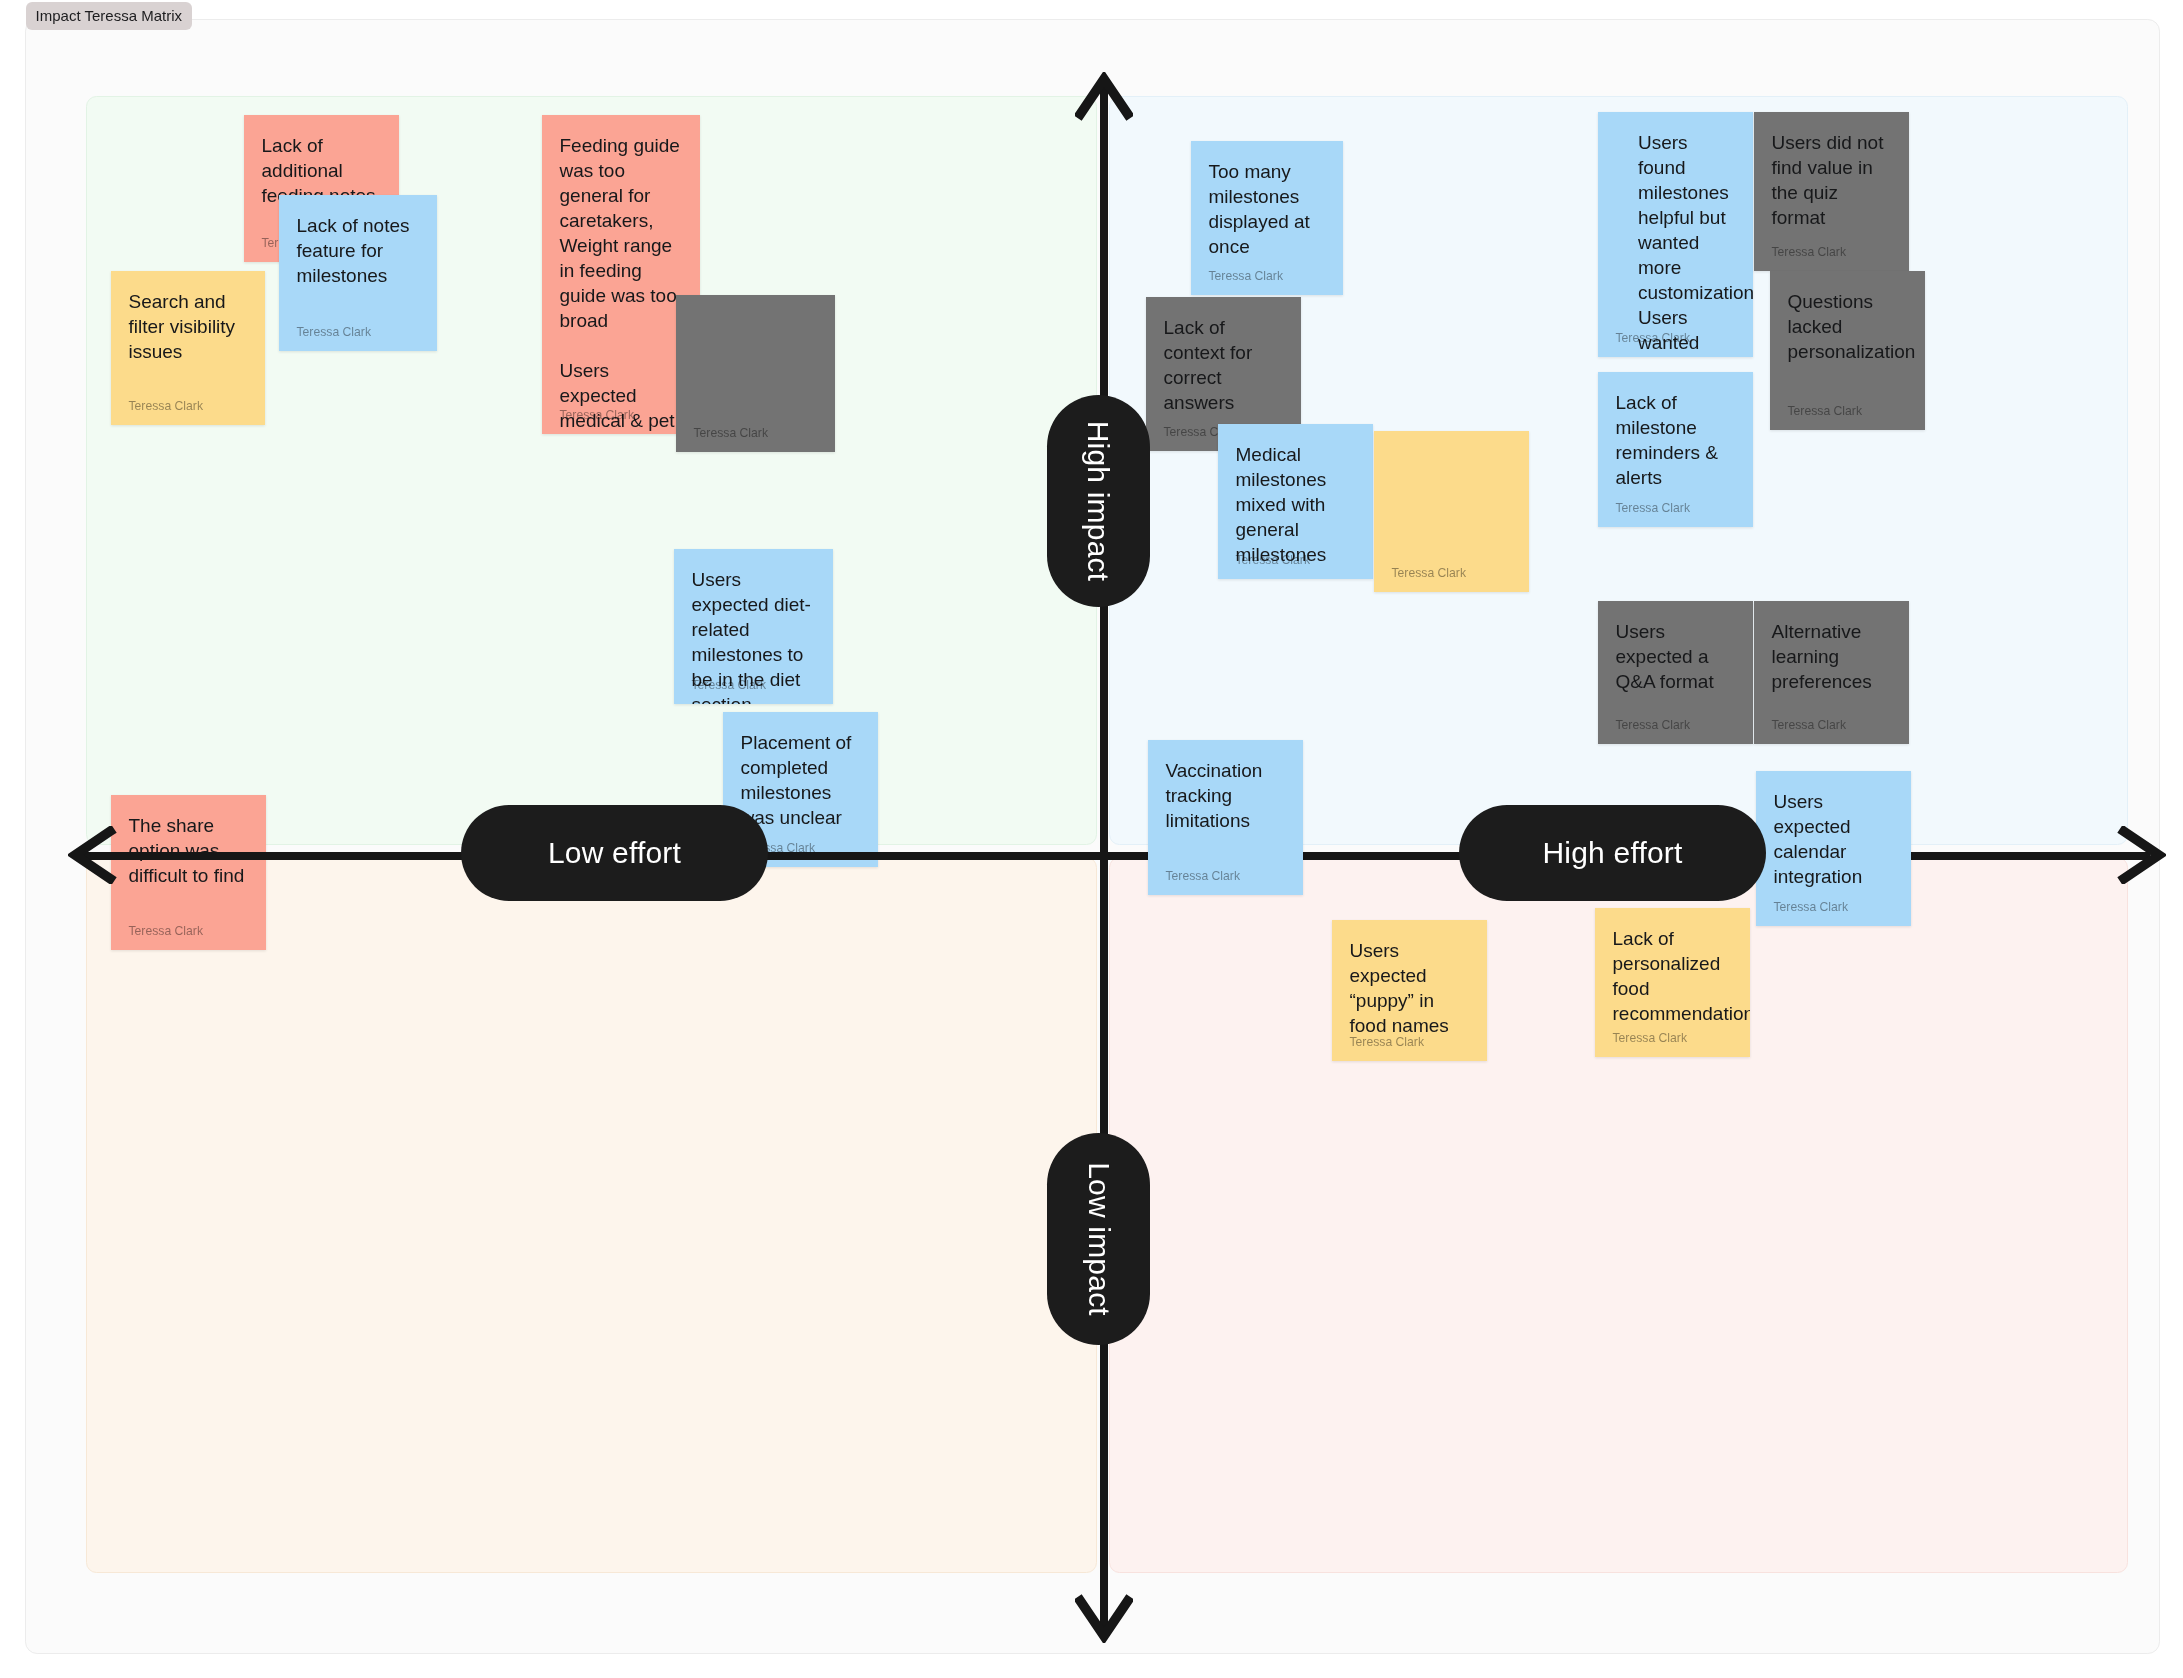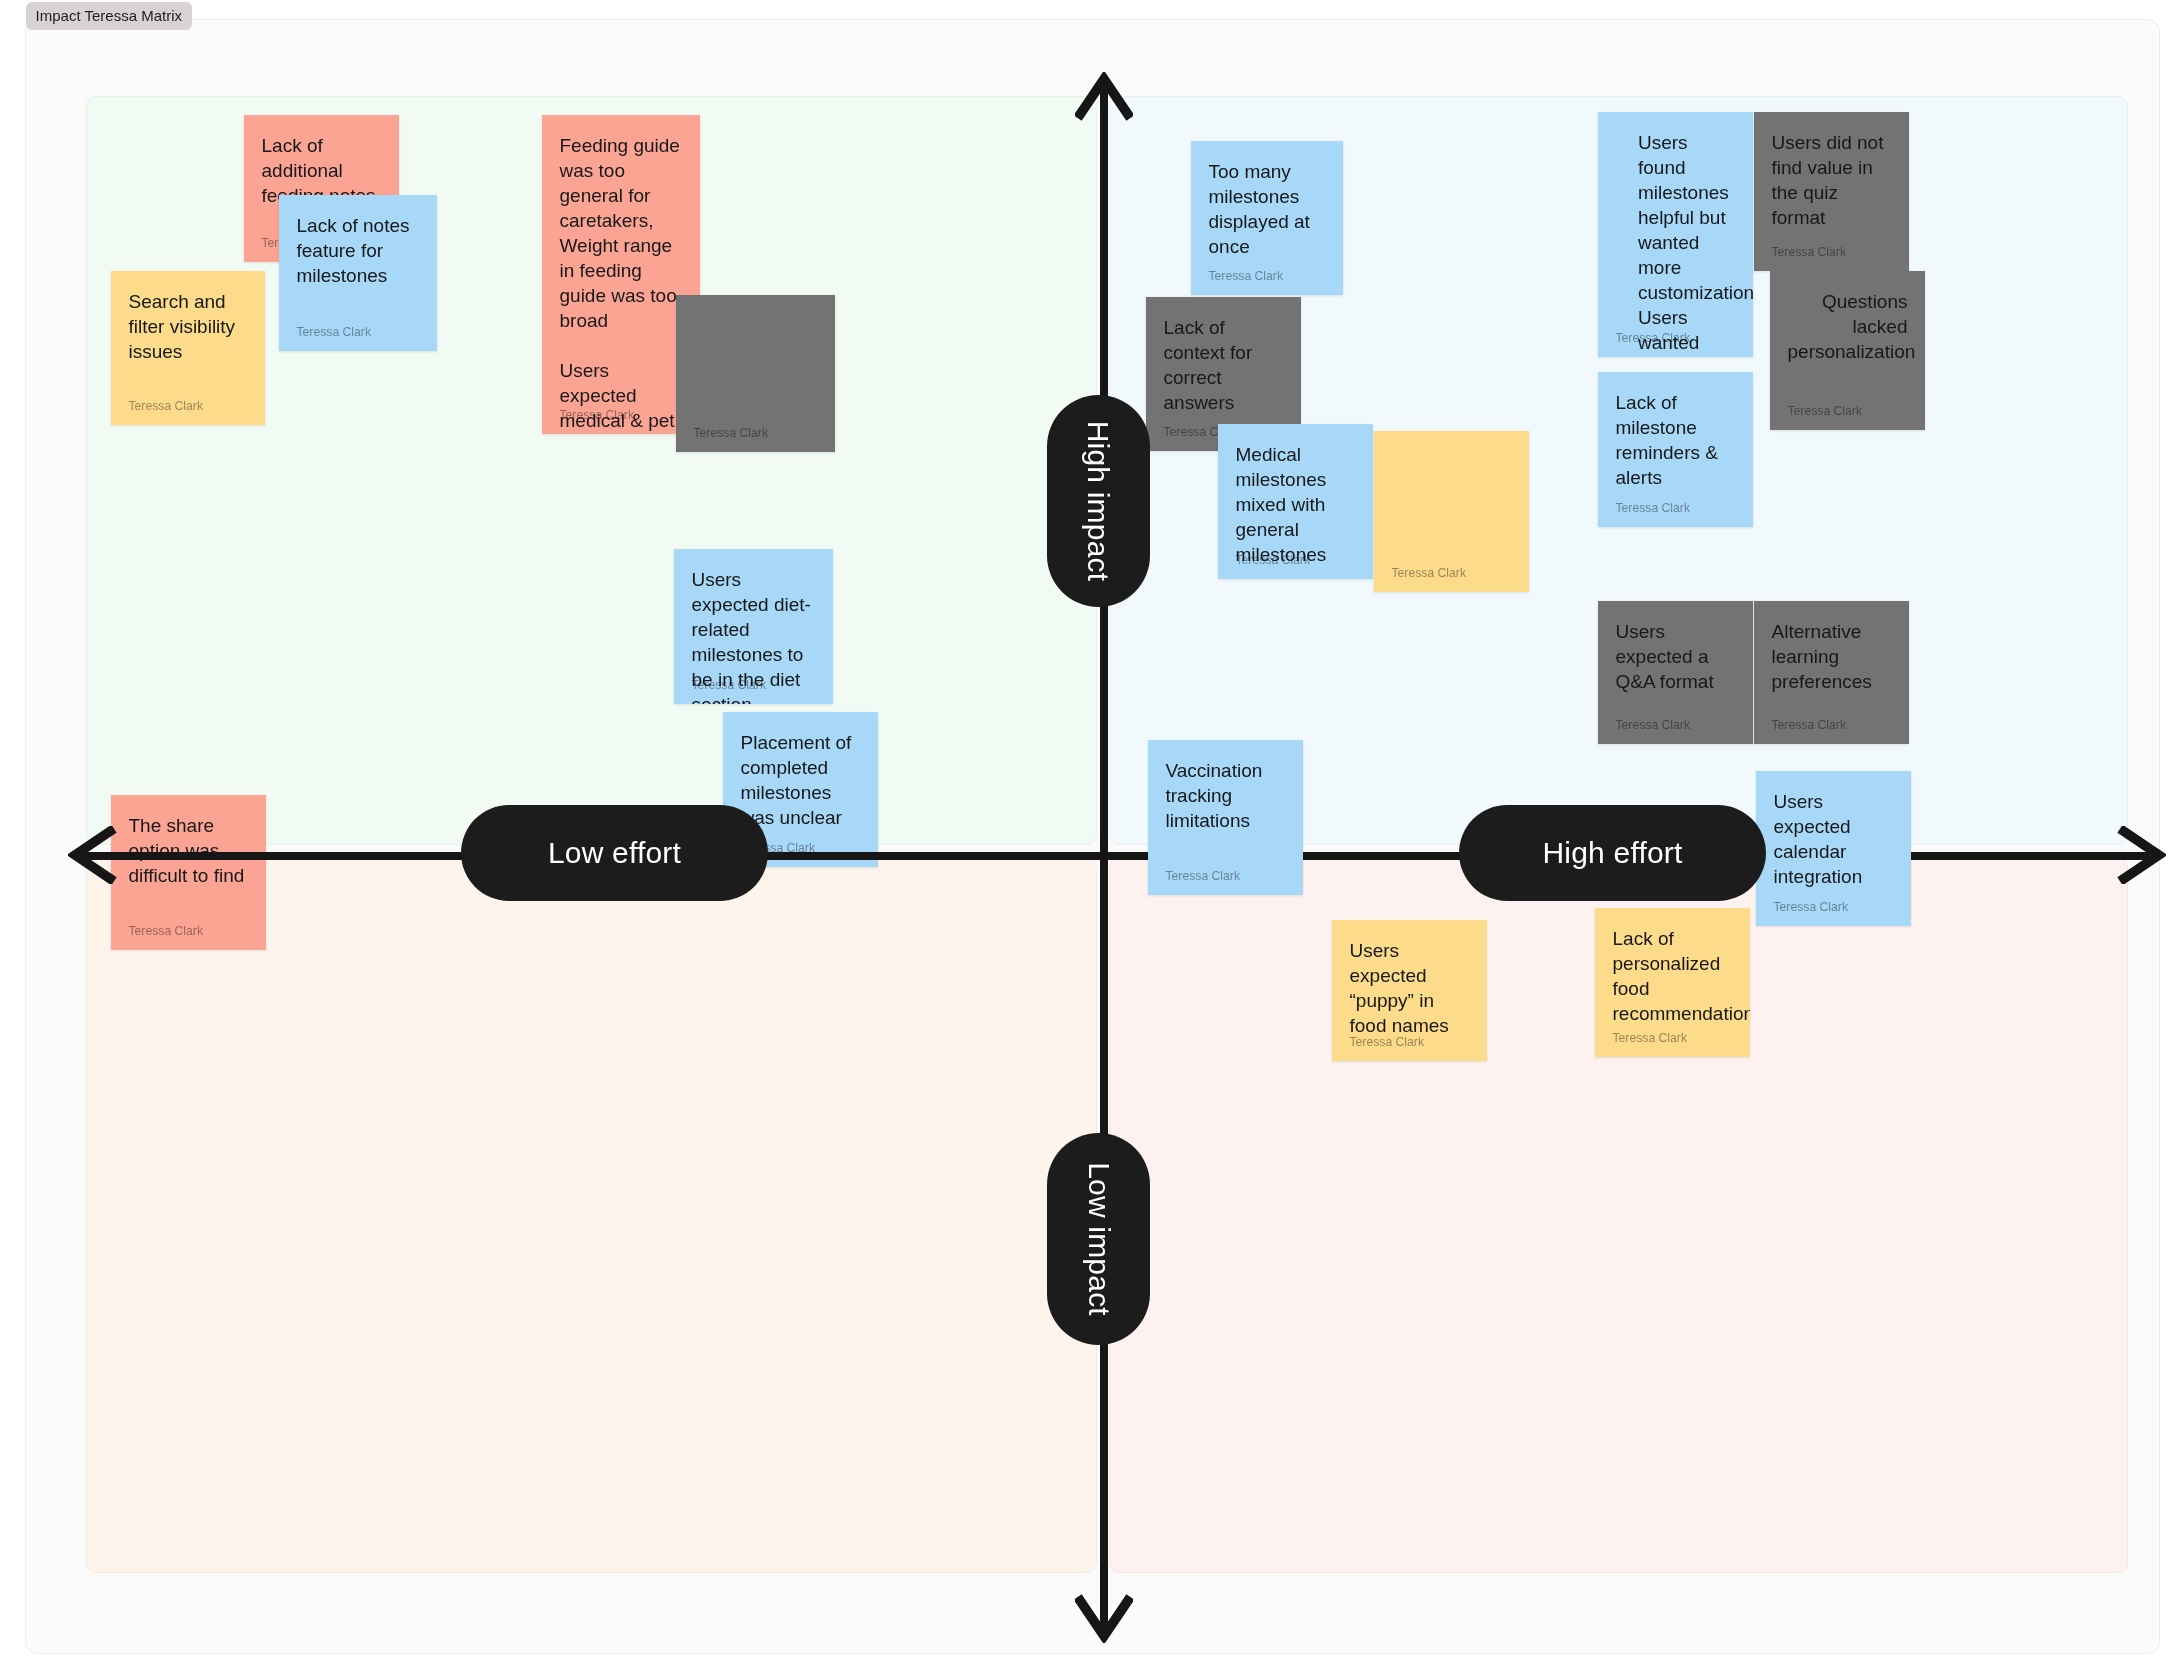--- a/index.html
+++ b/index.html
@@ -221,21 +221,21 @@
         <div class="author">Teressa Clark</div>
       </div>
       <div class="note c-blue" style="left: 1598px; top: 112px; width: 155px; height: 245px; z-index: 33; padding-left: 40px;">
         <div class="body">Users found milestones helpful but wanted more customization/ Users wanted custom milestones</div>
         <div class="author">Teressa Clark</div>
       </div>
       <div class="note c-pink" style="left: 1754px; top: 112px; width: 155px; height: 159px; z-index: 34;">
         <div class="body">Users did not find value in the quiz format</div>
         <div class="author">Teressa Clark</div>
       </div>
-      <div class="note c-pink" style="left: 1770px; top: 271px; width: 155px; height: 159px; z-index: 35; text-align: right;">
+      <div class="note c-pink" style="left: 1770px; top: 271px; width: 155px; height: 159px; z-index: 35;">
         <div class="body">Questions lacked personalization</div>
         <div class="author">Teressa Clark</div>
       </div>
       <div class="note c-blue" style="left: 1598px; top: 372px; width: 155px; height: 155px; z-index: 36;">
         <div class="body">Lack of milestone reminders &amp; alerts</div>
         <div class="author">Teressa Clark</div>
       </div>
       <div class="note c-pink" style="left: 1598px; top: 601px; width: 155px; height: 143px; z-index: 37;">
         <div class="body">Users expected a Q&amp;A format</div>
         <div class="author">Teressa Clark</div>

